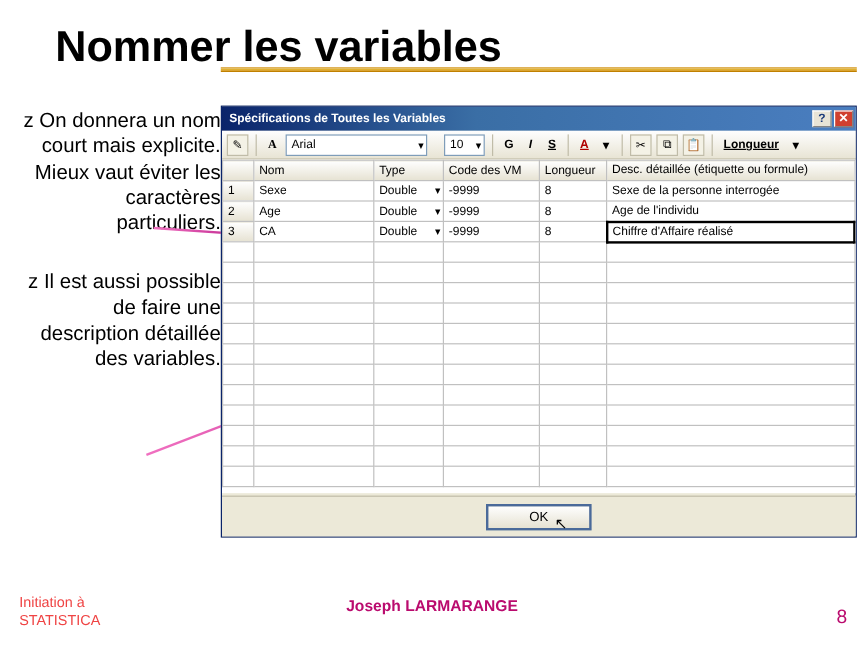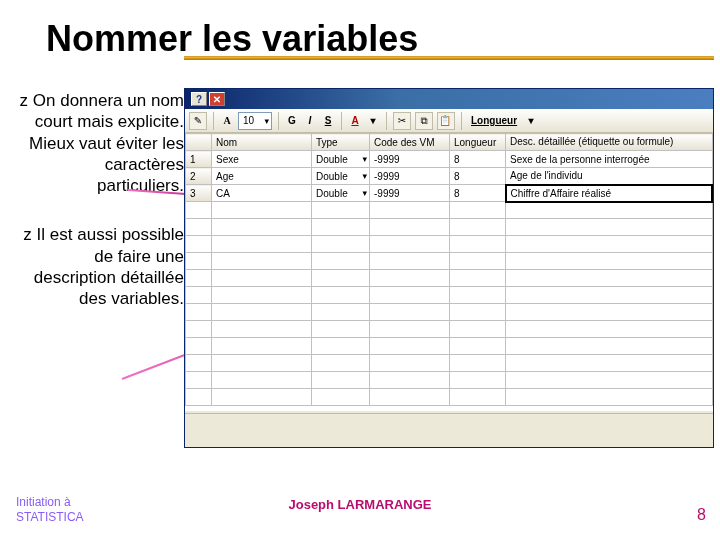--- a/index.html
+++ b/index.html
@@ -40,21 +40,21 @@
     color: #000;
     line-height: 1.25;
   }
   .bullet-item { margin-bottom: 28px; text-align: right; }
   .bchar { font-family: "Zapf Dingbats","Segoe UI Symbol",sans-serif; color:#000; }
   .footer-left {
     position: absolute;
     left: 16px;
     bottom: 16px;
     font-size: 12px;
-    color: #8b5cf6;
+    color: #ef4444;
     line-height: 1.2;
   }
   .footer-center {
     position: absolute;
     left: 0; right: 0;
     bottom: 28px;
     text-align: center;
     font-size: 13px;
     font-weight: bold;
     color: #ba0b6e;
@@ -242,31 +242,33 @@
     <span class="bchar">z</span>
     <span>Il est aussi possible de faire une description détaillée des variables.</span>
   </div>
 </div>
 
 <div class="arrow" style="left:128px; top:189px; width:98px; transform:rotate(4deg);"></div>
 <div class="arrow" style="left:122px; top:378px; width:414px; transform:rotate(-21deg);"></div>
 
 <div class="win">
   <div class="titlebar">
+    <span>Spécifications de Toutes les Variables</span>
     <div class="titlebar-buttons">
       <div class="tb">?</div>
       <div class="tb close">✕</div>
     </div>
   </div>
 
   <div class="toolbar">
     <div class="ticon">✎</div>
     <div class="tsep"></div>
     <div class="tbtn" style="font-family:serif;font-weight:bold;">A</div>
-    <div class="tcombo" style="width:34px;">10</div>
+    <div class="tcombo" style="width:118px;">Arial</div>
+    <div class="tcombo" style="width:34px;margin-left:10px;">10</div>
     <div class="tsep"></div>
     <div class="tbtn">G</div>
     <div class="tbtn" style="font-style:italic;">I</div>
     <div class="tbtn" style="text-decoration:underline;">S</div>
     <div class="tsep"></div>
     <div class="tbtn" style="color:#b00000;text-decoration:underline;">A</div>
     <div class="tbtn">▾</div>
     <div class="tsep"></div>
     <div class="ticon">✂</div>
     <div class="ticon">⧉</div>
@@ -406,19 +408,23 @@
             <td></td>
             <td></td>
             <td></td>
             <td></td>
           </tr>
     </tbody>
       </table>
   </div>
 
   <div class="bottom-bar">
+    <div class="btn default">
+      <span>OK</span>
+      <span class="cursor" style="right:18px; bottom:-4px;">↖</span>
+    </div>
   </div>
 </div>
 
 <div class="footer-left" style="white-space:pre-line;">Initiation à
 STATISTICA</div>
 <div class="footer-center">Joseph LARMARANGE</div>
 <div class="footer-right">8</div>
 
 </body></html>

